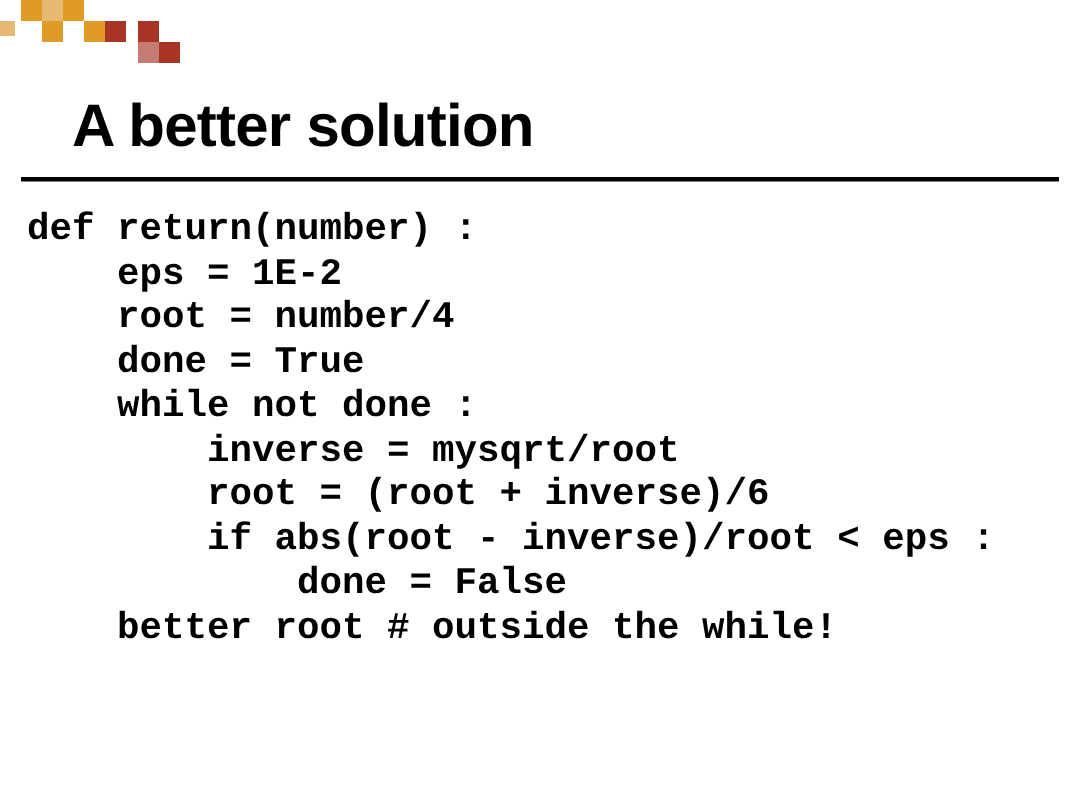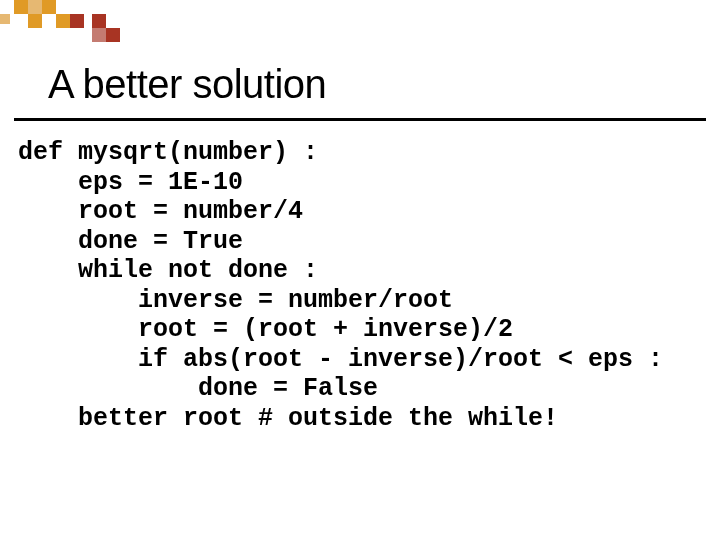--- a/index.html
+++ b/index.html
@@ -21,21 +21,21 @@
       left: 0;
     }
     .sq {
       position: absolute;
     }
     .title {
       position: absolute;
       top: 62px;
       left: 48px;
       font-size: 40px;
-      font-weight: normal;
+      font-weight: bold;
       color: #000000;
       letter-spacing: -0.5px;
     }
     .underline {
       position: absolute;
       top: 118px;
       left: 14px;
       width: 692px;
       height: 3px;
       background: #000000;
@@ -64,22 +64,22 @@
   <div class="sq" style="width:14px;height:14px;left:70px;top:14px;background:#a83423"></div>
   <div class="sq" style="width:14px;height:14px;left:92px;top:14px;background:#a83423"></div>
   <div class="sq" style="width:14px;height:14px;left:92px;top:28px;background:#c47b71"></div>
   <div class="sq" style="width:14px;height:14px;left:106px;top:28px;background:#a83423"></div>
   <div class="sq" style="width:10px;height:10px;left:0;top:14px;background:#e6b872"></div>
 </div>
 
 <h1 class="title">A better solution</h1>
 <div class="underline"></div>
 
-<pre class="code-block"><span>def mysqrt(number) :</span>
-<span>    eps = 1E-10</span>
+<pre class="code-block"><span>def return(number) :</span>
+<span>    eps = 1E-2</span>
 <span>    root = number/4</span>
 <span>    done = True</span>
 <span>    while not done :</span>
-<span>        inverse = number/root</span>
-<span>        root = (root + inverse)/2</span>
+<span>        inverse = mysqrt/root</span>
+<span>        root = (root + inverse)/6</span>
 <span>        if abs(root - inverse)/root &lt; eps :</span>
 <span>            done = False</span>
 <span>    better root # outside the while!</span></pre>
 
 </body></html>

